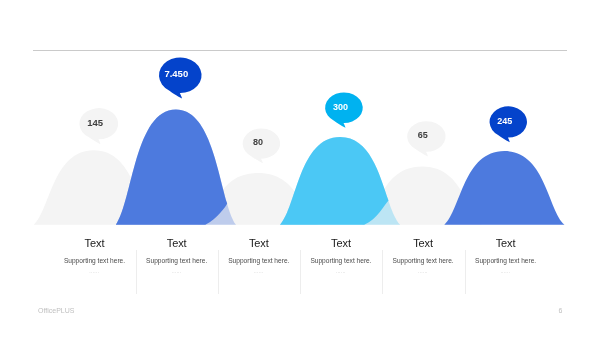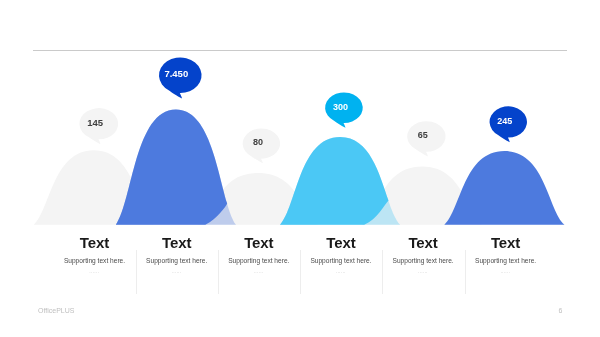--- a/index.html
+++ b/index.html
@@ -1,21 +1,21 @@
 <!DOCTYPE html>
 <html><head>
 <meta charset="utf-8">
 <style>
   html,body{margin:0;padding:0;}
   body{width:600px;height:337px;background:#ffffff;font-family:"Liberation Sans",sans-serif;overflow:hidden;position:relative;}
   .slide{position:absolute;left:0;top:0;width:600px;height:337px;background:#fff;}
   svg.chart{position:absolute;left:0;top:0;width:600px;height:337px;display:block;}
   .divider{position:absolute;width:1px;background:#ededed;top:250px;height:44px;}
   .col{position:absolute;width:82px;text-align:center;}
-  .coltitle{font-size:15px;font-weight:bold;color:#1a1a1a;letter-spacing:-0.1px;line-height:12px;}
+  .coltitle{font-size:11px;font-weight:normal;color:#1a1a1a;letter-spacing:-0.1px;line-height:12px;}
   .colsub{font-size:6.6px;color:#4b4b4b;margin-top:8px;line-height:7px;}
   .coltiny{font-size:3.4px;color:#9a9a9a;margin-top:6px;letter-spacing:0.7px;line-height:4px;}
   .topline{position:absolute;left:33px;top:50px;width:534px;height:1px;background:#cacaca;}
   .foot{position:absolute;font-size:7px;color:#bfbfbf;line-height:8px;}
 </style>
 </head>
 <body>
 
 <div class="slide">
 

